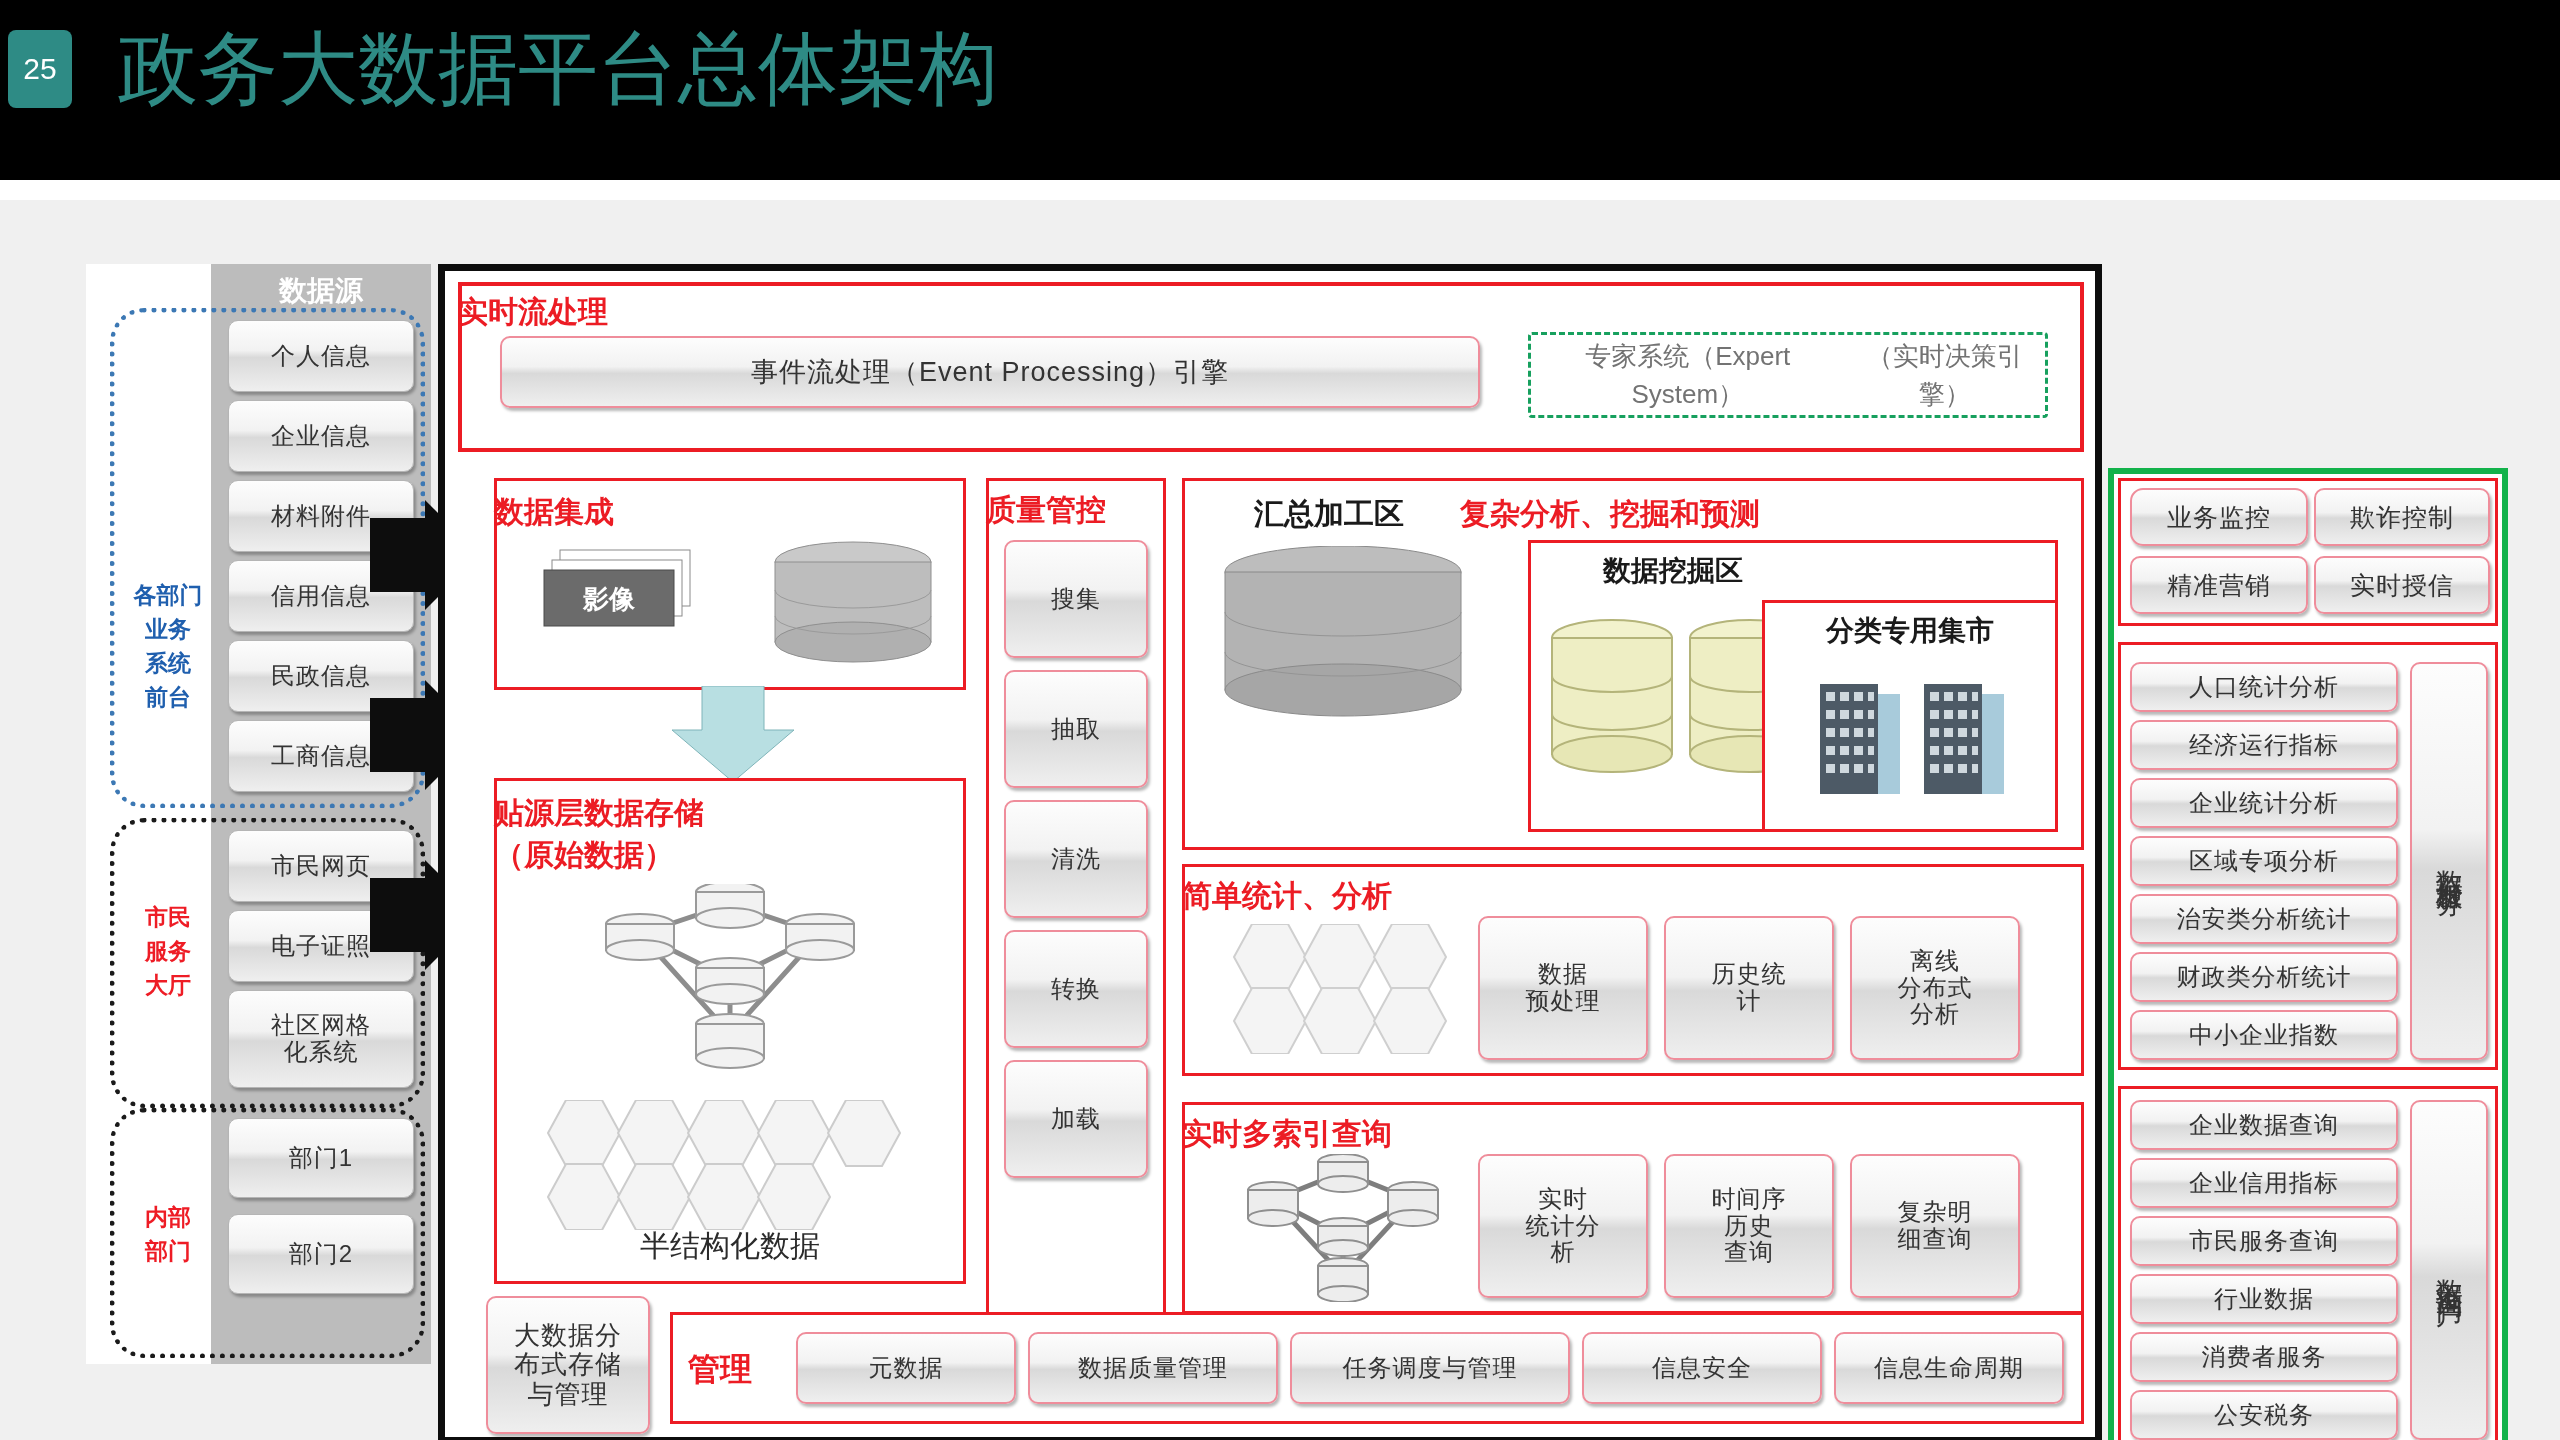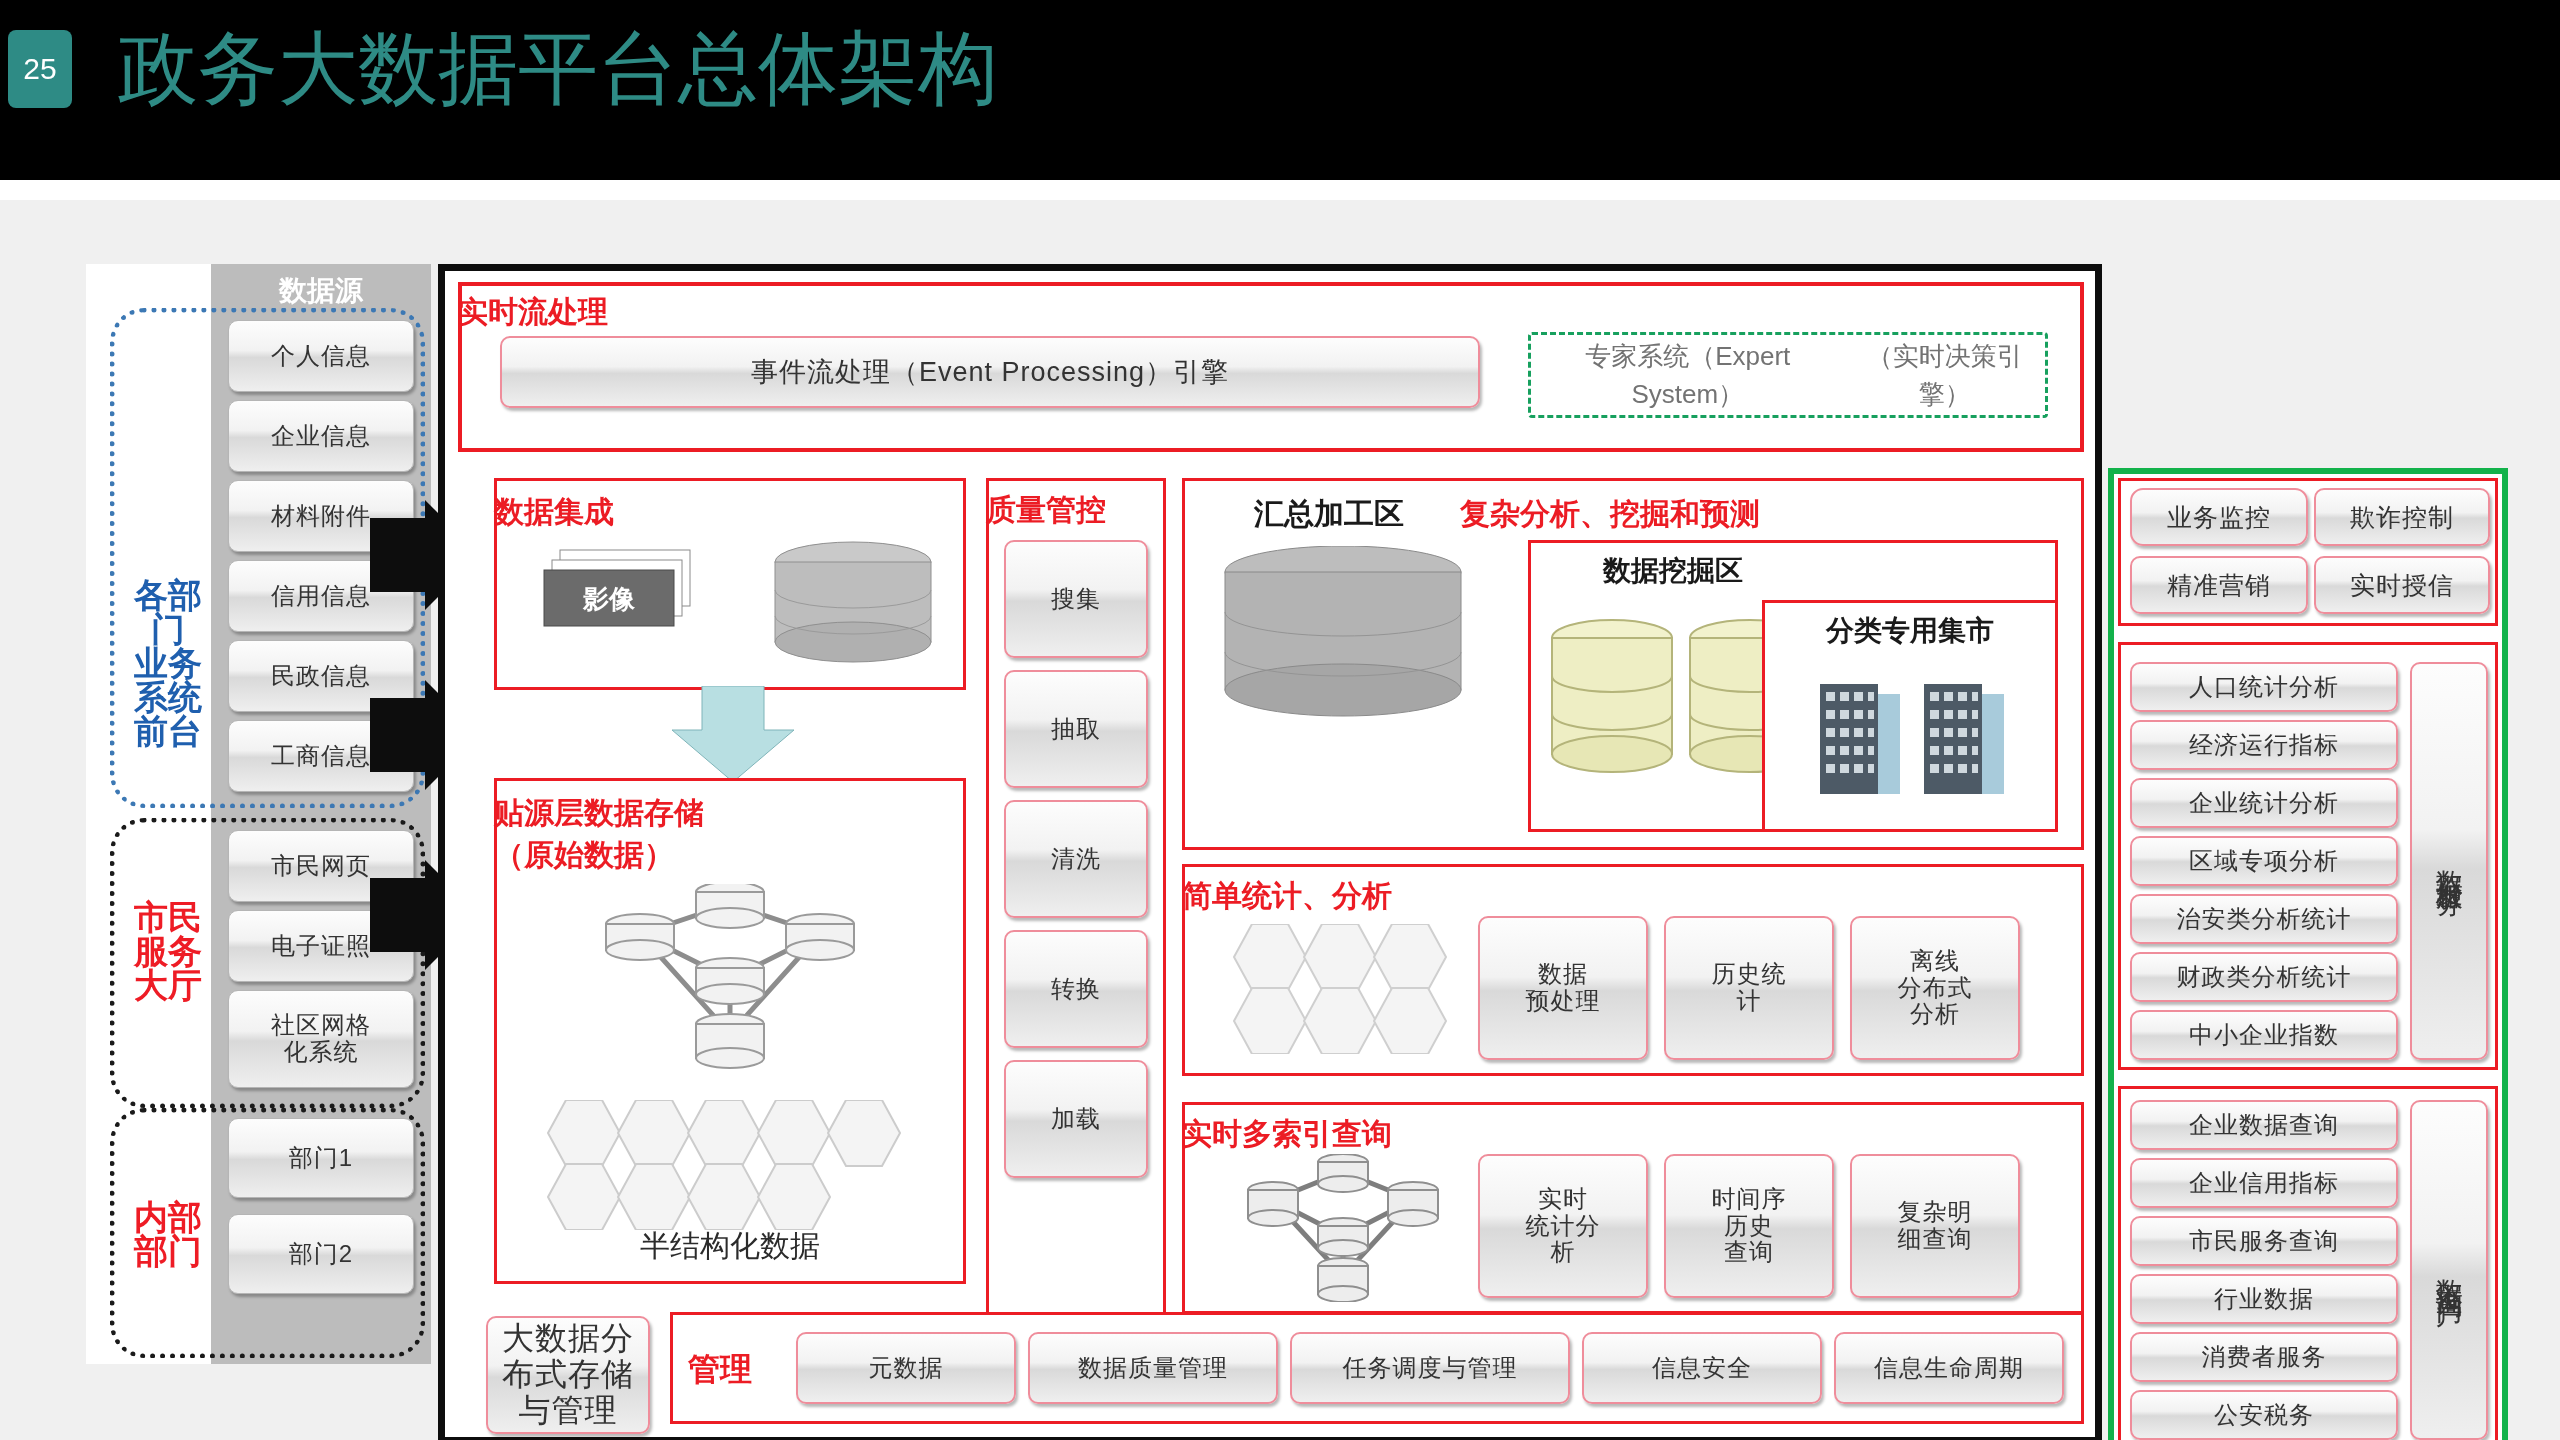--- a/index.html
+++ b/index.html
@@ -48,21 +48,21 @@
   .redbox2{border:3px solid #ec1c24;background:#ffffff;}
   .redtitle{color:#ec1c24;font-weight:bold;text-align:left;}
   .blktitle{color:#1a1a1a;font-weight:bold;text-align:center;}
 
   
   .src-white{position:absolute;background:#ffffff;}
   .src-gray{position:absolute;background:#bcbcbc;}
   .dotgroup{position:absolute;box-sizing:border-box;border-radius:34px;}
   .dot-blue{border:5px dotted #3c78b4;}
   .dot-black{border:5px dotted #1a1a1a;}
-  .grp-label{position:absolute;font-weight:bold;font-size:34px;line-height:34px;text-align:center;}
+  .grp-label{position:absolute;font-weight:bold;font-size:23px;line-height:34px;text-align:center;}
   .grp-blue{color:#1f5fae;}
   .grp-red{color:#ee1c25;}
 
   .src-head{
     position:absolute;color:#ffffff;font-weight:bold;font-size:28px;
     text-align:center;width:100%;
   }
 
   
   .arrow-black{position:absolute;}
@@ -379,21 +379,21 @@
   </svg>
   <div class="btn3d redthin abs" style="left:1478px;top:954px;width:170px;height:144px;white-space:pre-line;">实时
 统计分
 析</div>
   <div class="btn3d redthin abs" style="left:1664px;top:954px;width:170px;height:144px;white-space:pre-line;">时间序
 历史
 查询</div>
   <div class="btn3d redthin abs" style="left:1850px;top:954px;width:170px;height:144px;white-space:pre-line;">复杂明
 细查询</div>
 
-  <div class="btn3d redthin abs" style="left:486px;top:1096px;width:164px;height:118px;white-space:pre-line;font-size:32px;margin-top:20px;">大数据分
+  <div class="btn3d redthin abs" style="left:486px;top:1096px;width:164px;height:138px;white-space:pre-line;font-size:26px;">大数据分
 布式存储
 与管理</div>
   <div class="redbox2 abs" style="left:670px;top:1112px;width:1414px;height:112px;"></div>
   <div class="redtitle abs" style="left:688px;top:1148px;width:110px;font-size:32px;text-align:left;">管理</div>
   <div class="btn3d redthin abs" style="left:796px;top:1132px;width:220px;height:72px;">元数据</div>
   <div class="btn3d redthin abs" style="left:1028px;top:1132px;width:250px;height:72px;">数据质量管理</div>
   <div class="btn3d redthin abs" style="left:1290px;top:1132px;width:280px;height:72px;">任务调度与管理</div>
   <div class="btn3d redthin abs" style="left:1582px;top:1132px;width:240px;height:72px;">信息安全</div>
   <div class="btn3d redthin abs" style="left:1834px;top:1132px;width:230px;height:72px;">信息生命周期</div>
 

